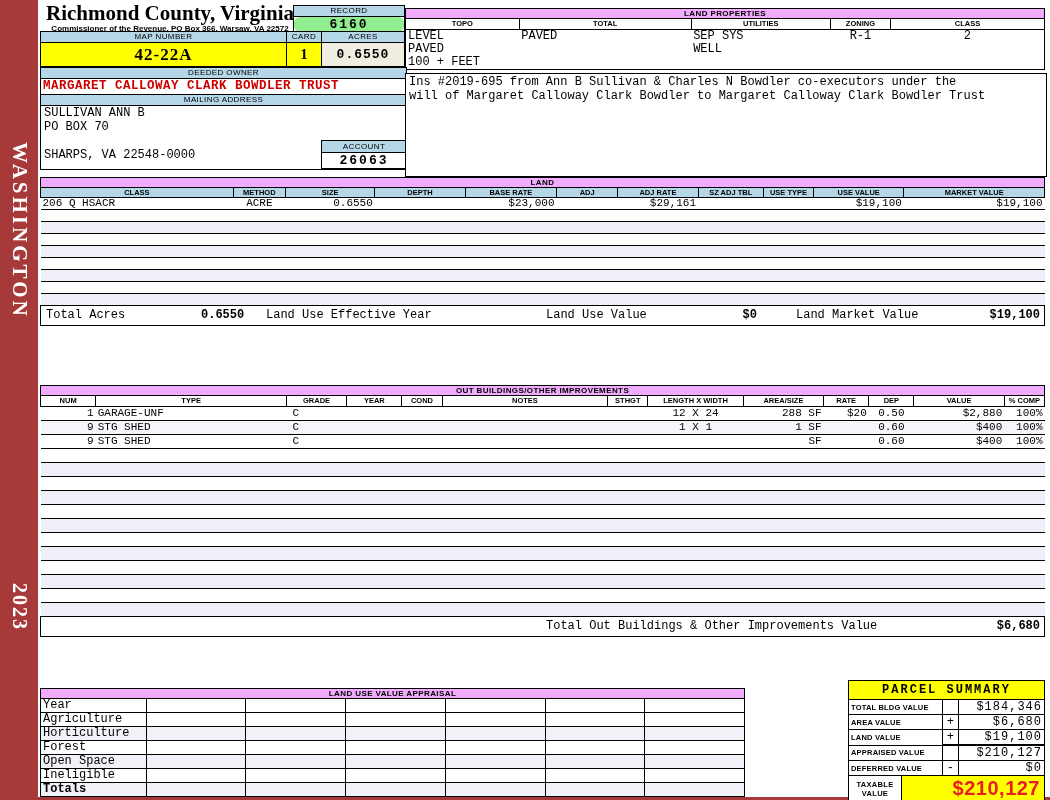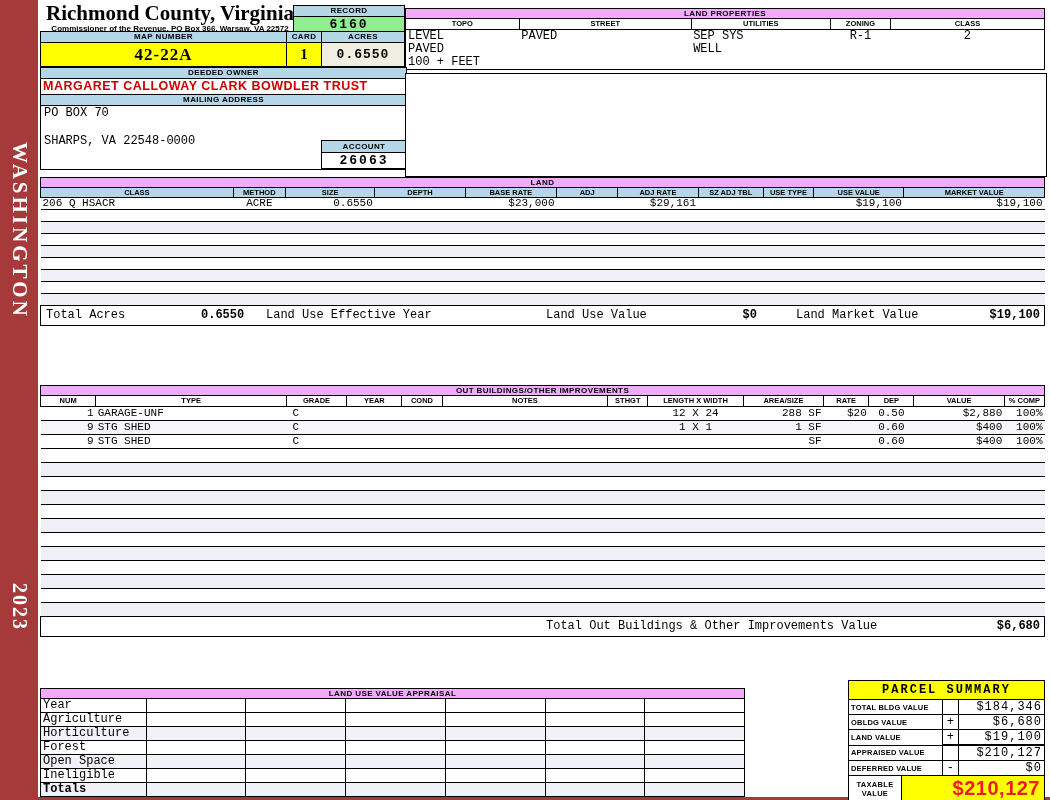--- a/index.html
+++ b/index.html
@@ -14,30 +14,30 @@
     position:absolute;left:50%;transform:translateX(-50%);
     writing-mode:vertical-rl;color:#ffffff;
     font-family:"Liberation Serif",serif;font-weight:bold;
   }
   .v-county{top:142px;font-size:21px;letter-spacing:3px;}
   .v-year{top:583px;font-size:20px;letter-spacing:2px;}
   .bottom-bar{position:absolute;left:0;bottom:0;width:1050px;height:3px;background:#A63A3A;}
   
   .bar{
     background:#B5D6E7;border:1px solid #000;text-align:center;
-    font-size:8px;font-weight:bold;letter-spacing:.4px;line-height:10px;height:10px;
+    font-size:8px;font-weight:normal;letter-spacing:.4px;line-height:10px;height:10px;
   }
   
   .title-wrap{position:absolute;left:45px;top:2px;width:250px;text-align:center;}
   .county-title{font-family:"Liberation Serif",serif;font-weight:bold;font-size:21px;line-height:22px;}
   .county-sub{font-size:8px;font-weight:bold;line-height:9px;}
   .hdr-box{position:absolute;border:1px solid #000;}
   .hdr-box .bar{border:none;border-bottom:1px solid #000;}
   #record-box{left:293px;top:5px;width:110px;}
-  #record-box .val{background:#90EE90;font-weight:bold;font-size:13px;text-align:center;line-height:15px;height:15px;letter-spacing:2px;}
+  #record-box .val{background:#90EE90;font-weight:bold;font-size:13px;text-align:center;line-height:15px;height:15px;letter-spacing:2px;border-radius:6px;}
   #mapnum-box{left:40px;top:31px;width:245px;}
   #mapnum-box .val{background:#FFFF00;font-family:"Liberation Serif",serif;font-weight:bold;font-size:17px;text-align:center;line-height:23px;height:23px;letter-spacing:1px;}
   #card-box{left:286px;top:31px;width:34px;}
   #card-box .val{background:#FFFF00;font-family:"Liberation Serif",serif;font-weight:bold;font-size:15px;text-align:center;line-height:23px;height:23px;}
   #acres-box{left:321px;top:31px;width:82px;}
   #acres-box .val{background:#F0EEE1;font-weight:bold;font-size:13px;text-align:center;line-height:23px;height:23px;letter-spacing:1px;}
   
   #sec-lp{position:absolute;left:405px;top:8px;width:640px;}
   table{border-collapse:collapse;table-layout:fixed;width:100%;}
   th,td{overflow:hidden;white-space:nowrap;padding:0 2px;}
@@ -48,21 +48,21 @@
   .col-hdr th{border:1px solid #000;font-size:7.5px;font-weight:bold;height:9px;line-height:9px;text-align:center;background:#fff;}
   .col-hdr.blue th{background:#B5D6E7;}
   #sec-lp .col-hdr th{height:10px;line-height:10px;}
   #sec-lp table{border:1px solid #000;}
   #sec-lp tbody td{border:none;font-family:"Liberation Mono",monospace;font-size:12px;height:13px;line-height:13px;}
   #sec-lp tbody td:nth-child(4),#sec-lp tbody td:nth-child(5){text-align:center;}
   
   #owner-box{position:absolute;left:40px;top:67px;width:365px;height:101px;border:1px solid #000;background:#fff;}
   #owner-box .bar{border:none;border-bottom:1px solid #000;}
   .owner-name{
-    color:#CC0000;font-family:Liberation Sans, sans-serif;font-weight:bold;font-size:12.5px;
+    color:#CC0000;font-family:Liberation Mono, monospace;font-weight:bold;font-size:12.5px;
     line-height:15px;height:15px;padding-left:2px;letter-spacing:.5px;border-bottom:1px solid #000;
   }
   .addr-line{font-family:"Liberation Mono",monospace;font-size:12px;line-height:14px;min-height:14px;padding-left:3px;}
   #account-box{position:absolute;left:280px;top:72px;width:84px;border:1px solid #000;background:#fff;}
   #account-box .bar{border:none;border-bottom:1px solid #000;height:11px;line-height:11px;}
   #account-box .val{font-family:"Liberation Mono",monospace;font-weight:bold;font-size:13px;text-align:center;height:15px;line-height:15px;letter-spacing:2px;}
   
   #notes-box{position:absolute;left:405px;top:73px;width:640px;height:102px;border:1px solid #000;background:#fff;}
   #notes-box .bar{border:none;border-bottom:1px solid #000;}
   .notes-text{font-family:"Liberation Mono",monospace;font-size:12px;line-height:14px;padding:1px 3px;white-space:pre-line;}
@@ -158,21 +158,21 @@
         <col style="width:21.8%">
         <col style="width:9.4%">
         <col style="width:24.1%">
       </colgroup>
     <thead>
       <tr>
           <th class="title-bar" colspan="5">LAND PROPERTIES</th>
         </tr>
       <tr class="col-hdr">
           <th>TOPO</th>
-          <th>STREET</th>
+          <th>TOTAL</th>
           <th>UTILITIES</th>
           <th>ZONING</th>
           <th>CLASS</th>
         </tr>
     </thead>
     <tbody>
         <tr>
           <td>LEVEL</td>
           <td>PAVED</td>
           <td>SEP SYS</td>
@@ -194,30 +194,33 @@
           <td></td>
         </tr>
       </tbody>
   </table>
 </div>
 
 <div id="owner-box">
   <div class="bar">DEEDED OWNER</div>
   <div class="owner-name">MARGARET CALLOWAY CLARK BOWDLER TRUST</div>
   <div class="bar">MAILING ADDRESS</div>
+  <div class="addr-line">SULLIVAN ANN B</div>
   <div class="addr-line">PO BOX 70</div>
   <div class="addr-line"></div>
   <div class="addr-line">SHARPS, VA 22548-0000</div>
   <div id="account-box">
     <div class="bar">ACCOUNT</div>
     <div class="val">26063</div>
   </div>
 </div>
 
 <div id="notes-box">
+  <div class="notes-text">Ins #2019-695 from Ann B Sullivan &amp; Charles N Bowdler co-executors under the
+will of Margaret Calloway Clark Bowdler to Margaret Calloway Clark Bowdler Trust</div>
 </div>
 
 <div id="sec-land">
   <table>
     <colgroup>
       <col style="width:19.2%">
         <col style="width:5.2%">
         <col style="width:8.9%">
         <col style="width:9.0%">
       <col style="width:9.1%">
@@ -744,21 +747,21 @@
         <col style="width:8%">
         <col style="width:44%">
       </colgroup>
     <tbody>
         <tr>
           <td>TOTAL BLDG VALUE</td>
           <td></td>
           <td>$184,346</td>
         </tr>
         <tr>
-          <td>OBLDG VALUE</td>
+          <td>AREA VALUE</td>
           <td>+</td>
           <td>$6,680</td>
         </tr>
         <tr>
           <td>LAND VALUE</td>
           <td>+</td>
           <td>$19,100</td>
         </tr>
         <tr>
           <td>APPRAISED VALUE</td>

